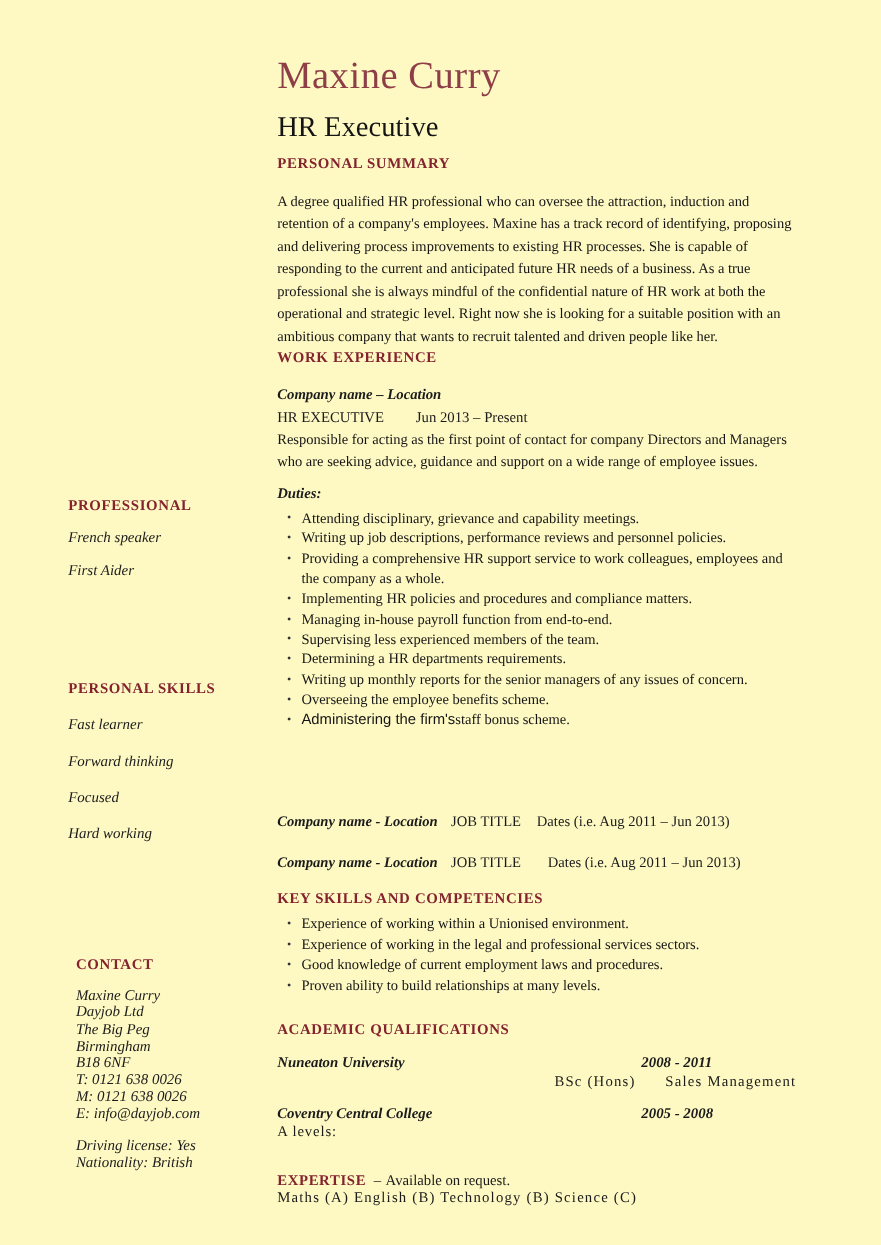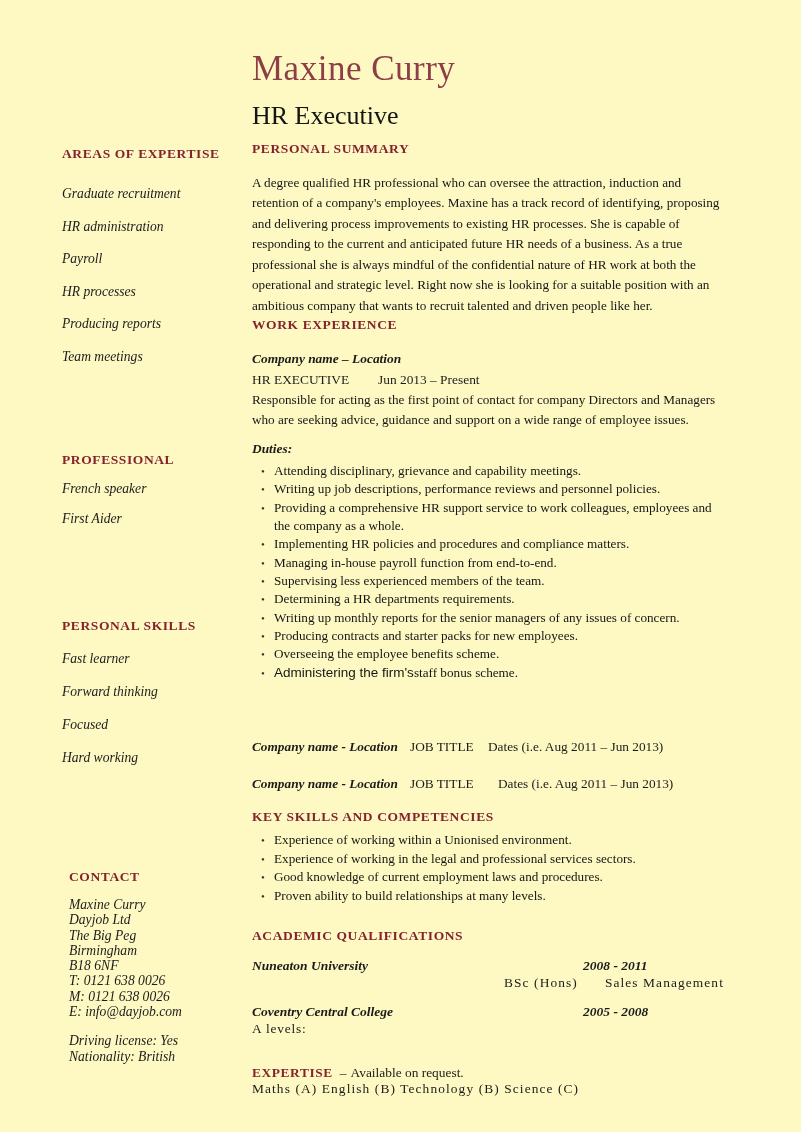--- a/index.html
+++ b/index.html
@@ -114,31 +114,20 @@
   .references .ref-sep{margin:0 4px 0 7px;}
 </style>
 </head>
 <body>
 
 <div class="page">
 
   <div class="abs cv-name">Maxine Curry</div>
   <div class="abs cv-title">HR Executive</div>
 
-  <div class="abs sb-sec sec-expertise">
-    <div class="sec-head">AREAS OF EXPERTISE</div>
-    <div class="sb-items">
-      <div class="sb-item">Graduate recruitment</div>
-      <div class="sb-item">HR administration</div>
-      <div class="sb-item">Payroll</div>
-      <div class="sb-item">HR processes</div>
-      <div class="sb-item">Producing reports</div>
-      <div class="sb-item">Team meetings</div>
-    </div>
-  </div>
 
   <div class="abs sb-sec sec-professional">
     <div class="sec-head">PROFESSIONAL</div>
     <div class="sb-items">
       <div class="sb-item">French speaker</div>
       <div class="sb-item">First Aider</div>
     </div>
   </div>
 
   <div class="abs sb-sec sec-skills">
@@ -183,21 +172,20 @@
   <div class="abs main-col duties-label">Duties:</div>
   <ul class="abs main-col duties-list">
     <li>Attending disciplinary, grievance and capability meetings.</li>
     <li>Writing up job descriptions, performance reviews and personnel policies.</li>
     <li>Providing a comprehensive HR support service to work colleagues, employees and the company as a whole.</li>
     <li>Implementing HR policies and procedures and compliance matters.</li>
     <li>Managing in-house payroll function from end-to-end.</li>
     <li>Supervising less experienced members of the team.</li>
     <li>Determining a HR departments requirements.</li>
     <li>Writing up monthly reports for the senior managers of any issues of concern.</li>
-    <li>Producing contracts and starter packs for new employees.</li>
     <li>Overseeing the employee benefits scheme.</li>
     <li><span class="duty-sans">Administering the firm's</span><span>staff bonus scheme.</span></li>
   </ul>
 
   <div class="abs main-col prev-role prev-role-1">
     <span class="company">Company name - Location</span>
     <span class="jobtitle">JOB TITLE</span>
     <span class="dates">Dates (i.e. Aug 2011 – Jun 2013)</span>
   </div>
   <div class="abs main-col prev-role prev-role-2">

